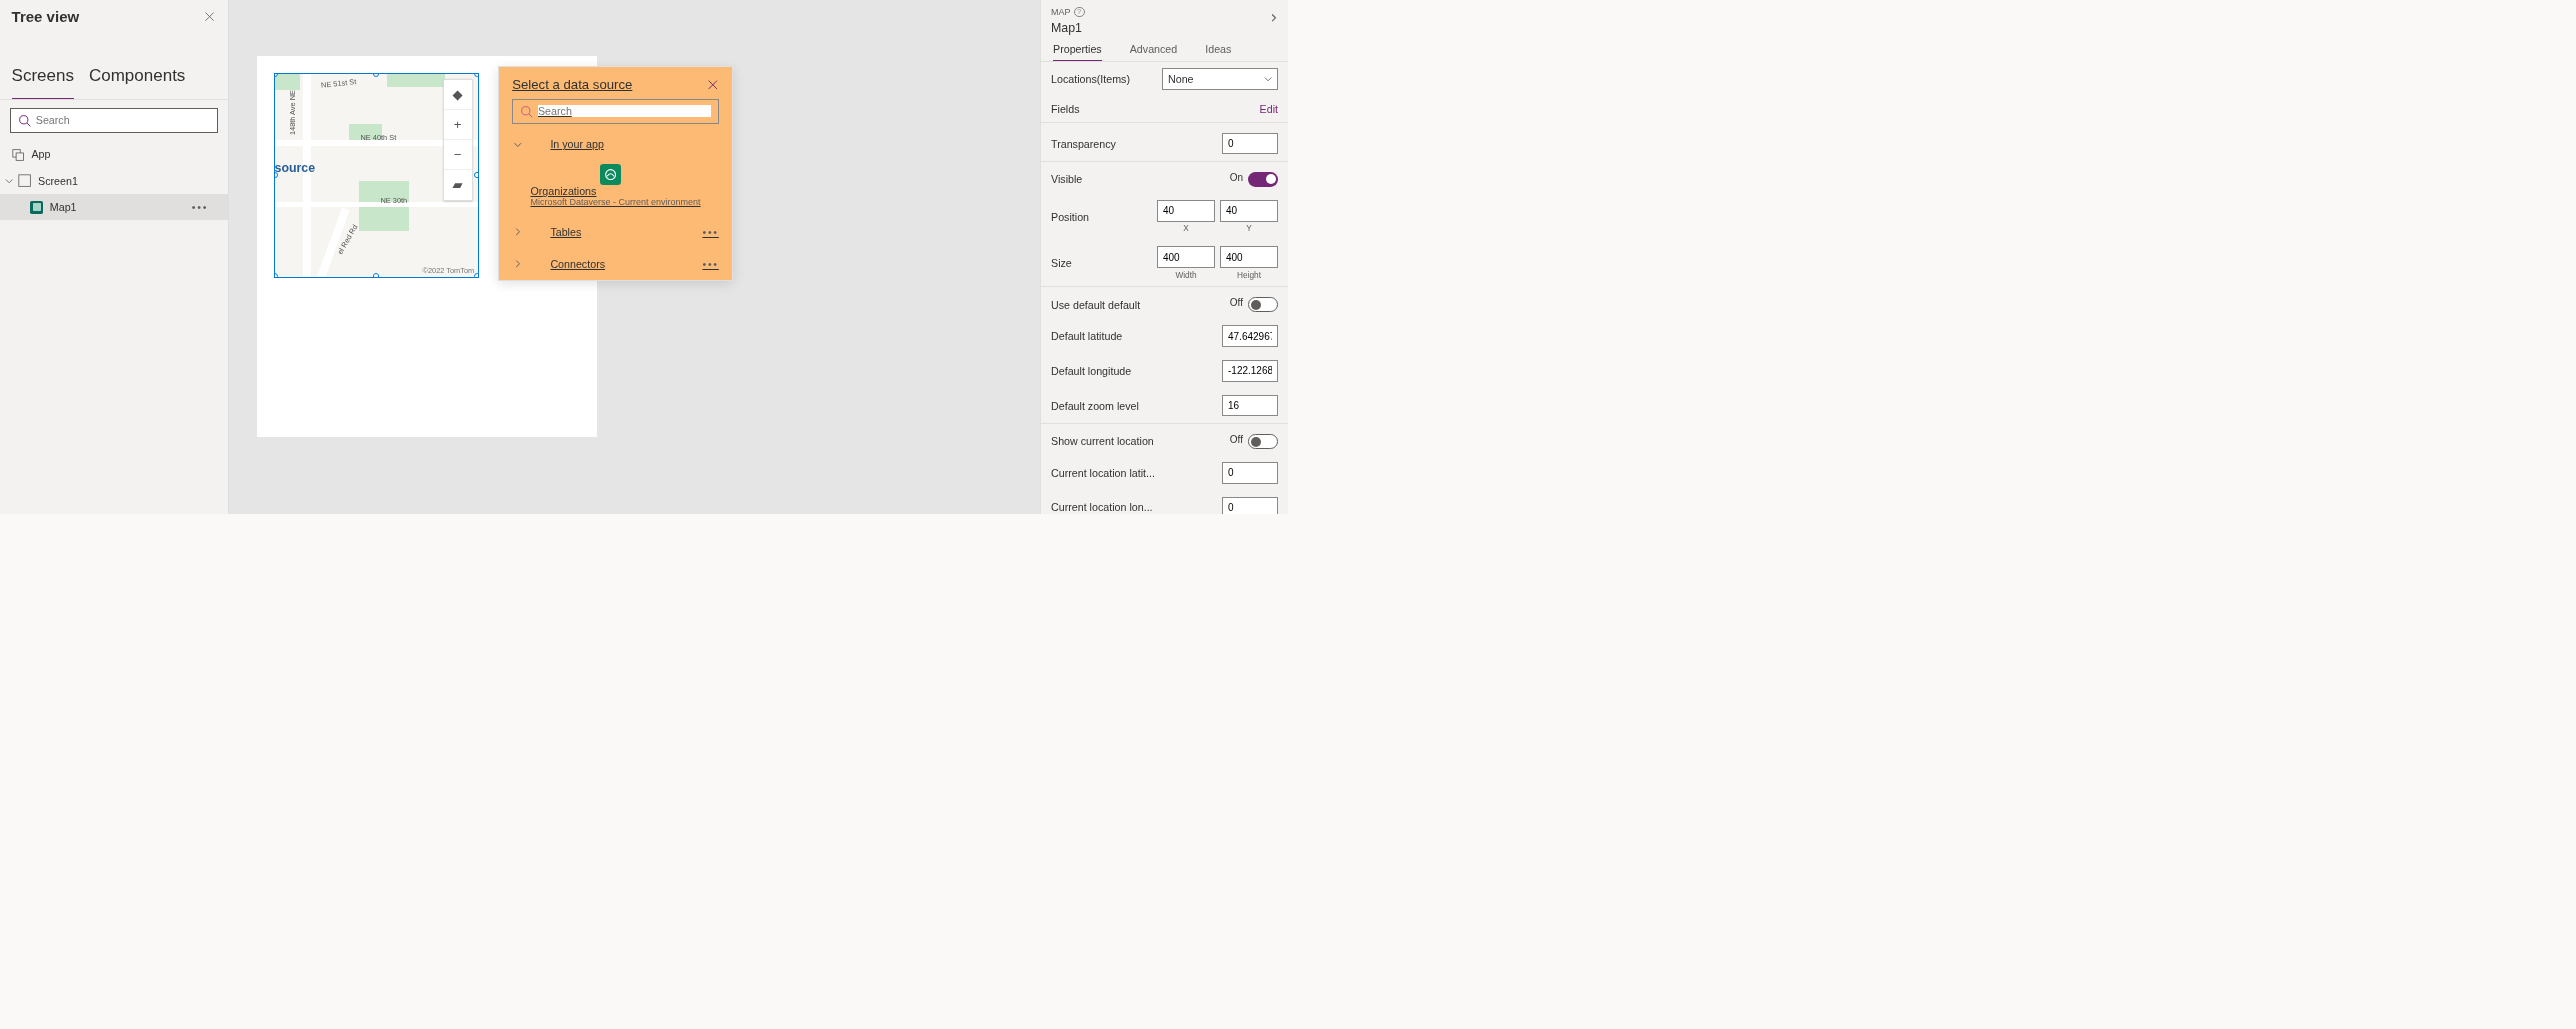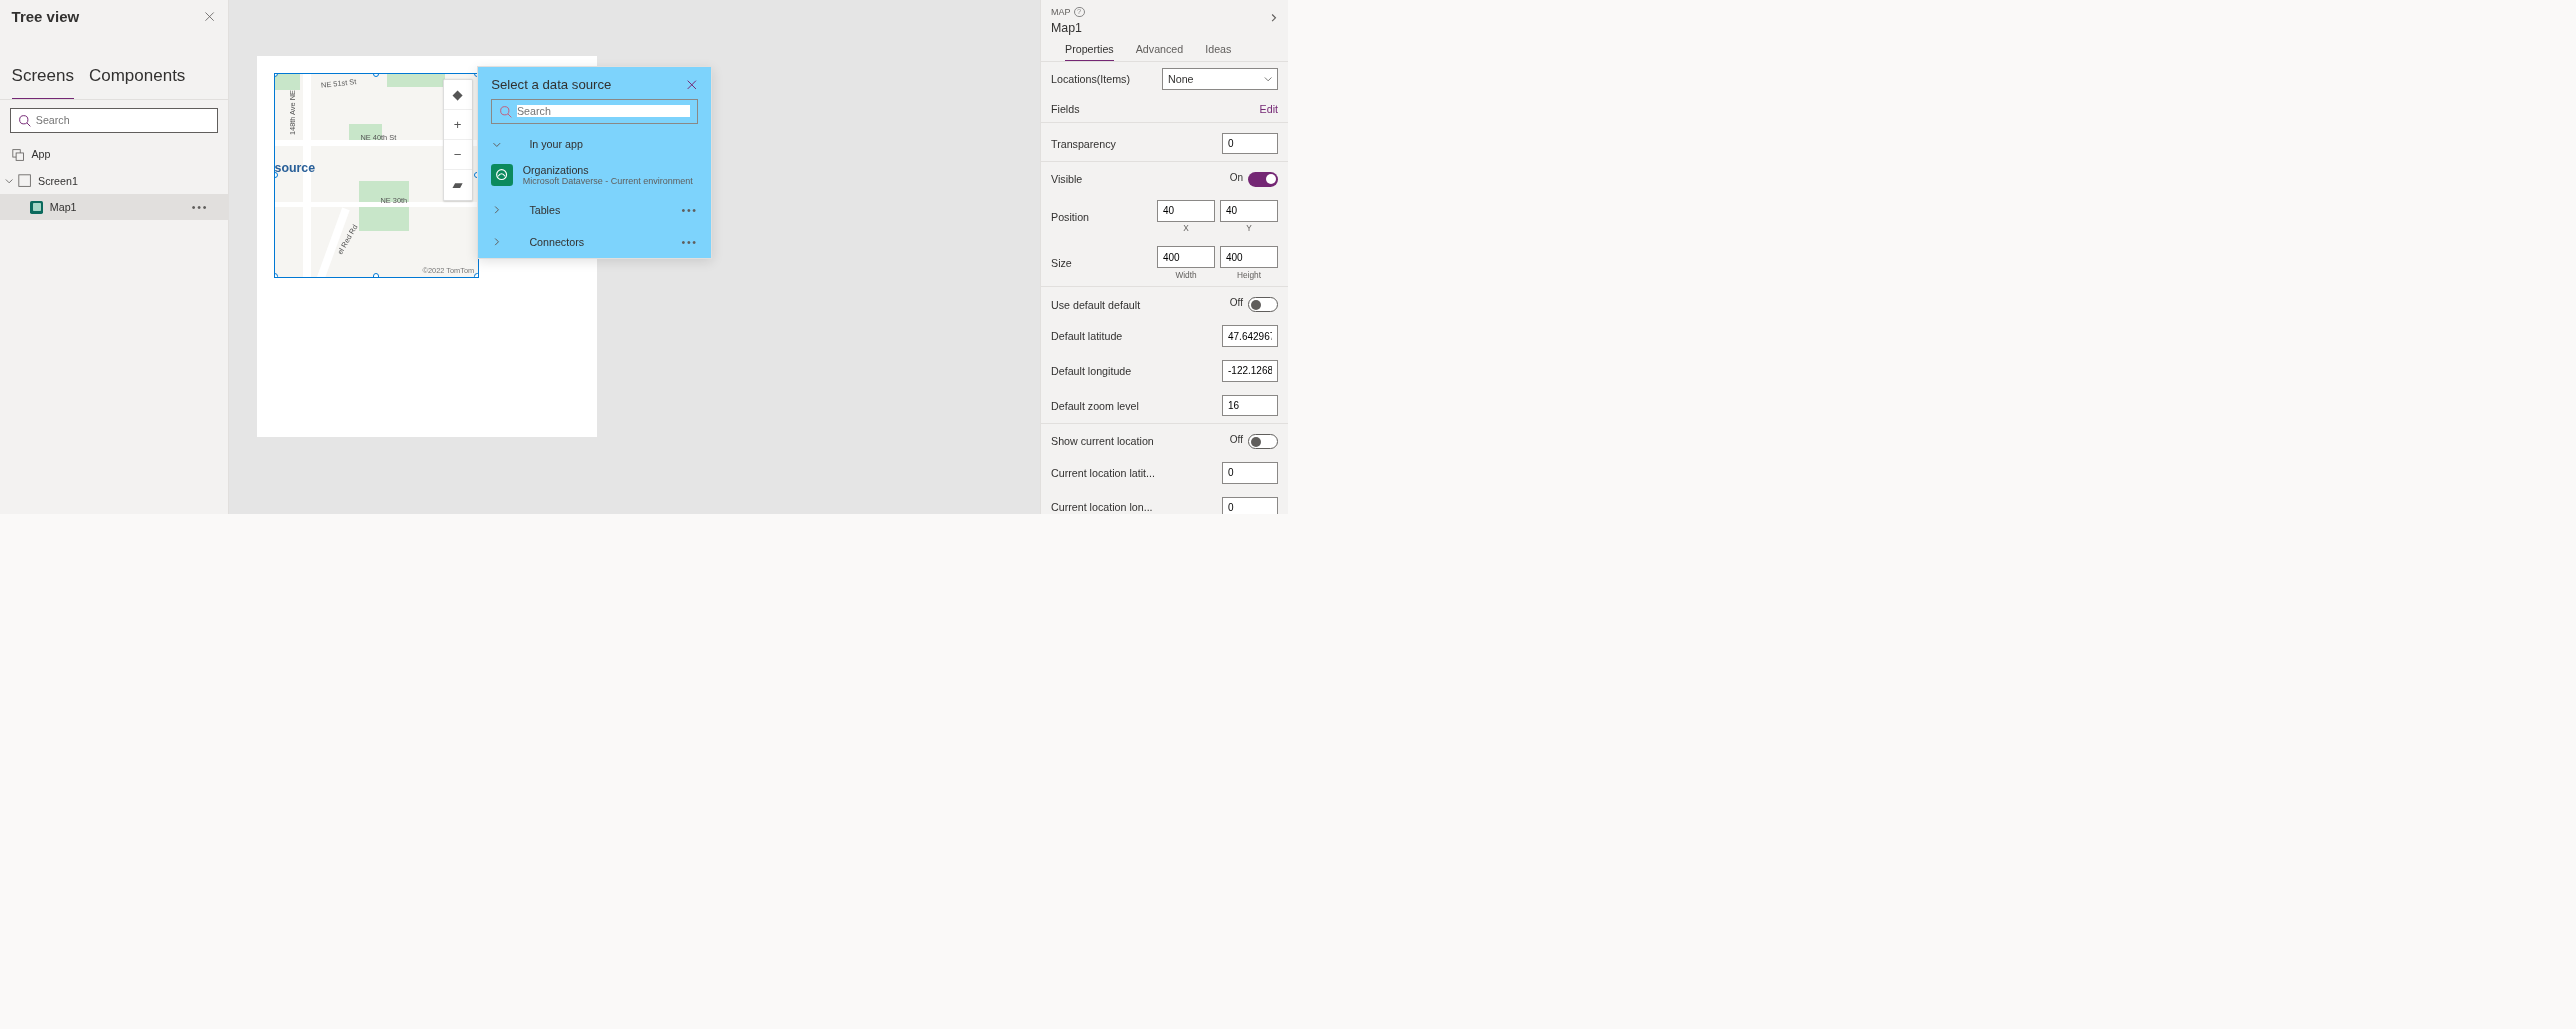--- a/index.html
+++ b/index.html
@@ -36,46 +36,46 @@
   .map-road { position:absolute; background:#fff; }
   .map-label { position:absolute; font-size: 7.4px; color:#555; white-space:nowrap; }
   .map-label.big { font-size: 12.4px; color:#2a6099; font-weight:600; }
   .map-copy { position:absolute; right:3.3px; bottom:1.7px; font-size:7.4px; color:#777; }
   .map-controls { position:absolute; right:5px; top:5px; width:30px; background:#fff; border:0.8px solid #ddd; border-radius:1.7px; box-shadow:0 0.8px 1.7px rgba(0,0,0,.15); display:flex; flex-direction:column; }
   .map-controls div { height:30px; display:flex; align-items:center; justify-content:center; border-bottom:0.8px solid #eee; font-size:13.2px; color:#555; cursor:pointer; }
   .map-controls div:last-child { border-bottom:none; }
   .sel-handle { position:absolute; width:6.6px; height:6.6px; background:#fff; border:0.8px solid #0078d4; border-radius:50%; }
 
   
-  .ds-popup { position:absolute; left:248px; top:66px; width:235px; background:#7dd3fc; border:0.8px solid #e1dfdd; box-shadow:0 3.3px 11.6px rgba(0,0,0,.12); padding:0; }
+  .ds-popup { position:absolute; left:269px; top:66px; width:235px; background:#fdba74; border:0.8px solid #e1dfdd; box-shadow:0 3.3px 11.6px rgba(0,0,0,.12); padding:0;text-decoration:underline; }
   .ds-head { display:flex; align-items:center; justify-content:space-between; padding:10px 13.2px 6.6px 13.2px; }
   .ds-title { font-size:13.2px; color:#323130; }
   .ds-close { width:11.6px; height:11.6px; color:#742774; cursor:pointer; }
   .ds-search { margin:0 13.2px 6.6px 13.2px; border:0.8px solid #8a8886; height:25px; display:flex; align-items:center; padding:0 6.6px; }
   .ds-search input { border:none; outline:none; flex:1; font-size:10.7px; }
   .ds-sec { display:flex; align-items:center; padding:8.3px 13.2px; cursor:pointer; }
   .ds-sec .chev { width:11.6px; height:11.6px; margin-right:11.6px; color:#605e5c; }
   .ds-sec .chev.down { transform:none; }
   .ds-label { font-size:10.7px; color:#323130;margin-left:15px; }
-  .ds-item { display:flex; align-items:center; padding:5px 13.2px 8.3px 13.2px; cursor:pointer; }
+  .ds-item { display:flex; align-items:center; padding:5px 13.2px 8.3px 13.2px; cursor:pointer;flex-direction:column; }
   .ds-item .ds-icon { width:21.5px; height:21.5px; background:#0b8a5d; border-radius:3.3px; margin-right:10px; display:flex; align-items:center; justify-content:center; color:#fff; }
   .ds-item .ds-text .t1 { font-size:10.7px; }
   .ds-item .ds-text .t2 { font-size:9px; color:#605e5c; }
   .ds-row { display:flex; align-items:center; justify-content:space-between; padding:10px 13.2px; cursor:pointer; }
   .ds-row-left { display:flex; align-items:center; }
   .ds-row .chev { width:11.6px; height:11.6px; margin-right:11.6px; color:#605e5c; transform:rotate(-90deg); }
   .ds-more { color:#605e5c; letter-spacing:1.7px; }
 
   
   .props { width: 248px; flex:0 0 248px; background:#f3f2f1; border-left:0.8px solid #e1dfdd; display:flex; flex-direction:column; font-size:10.7px; }
   .props-head { padding:6.6px 10px 3.3px 10px; position:relative; }
   .props-type { font-size:9px; color:#605e5c; display:flex; align-items:center; gap:3.3px; }
   .props-name { font-size:12.4px; margin-top:3.3px; }
   .props-expand { position:absolute; right:8.3px; top:11.6px; width:11.6px; height:11.6px; color:#605e5c; cursor:pointer; }
-  .props-tabs { display:flex; gap:22px; padding:5px 10px 0 24px; border-bottom:0.8px solid #e1dfdd; }
+  .props-tabs { display:flex; gap:28px; padding:5px 10px 0 12px; border-bottom:0.8px solid #e1dfdd; }
   .props-tab { padding-bottom:5px; font-size:10.7px; color:#605e5c; cursor:pointer; }
   .props-tab.active { color:#323130; border-bottom:1.7px solid #742774; }
   .prop-row { display:flex; align-items:center; justify-content:space-between; padding:6.6px 10px; }
   .prop-row.sep { border-top:0.8px solid #e1dfdd; padding-top:10px; }
   .prop-label { color:#323130; }
   .prop-select { width:116px; height:21.5px; border:0.8px solid #8a8886; background:#fff; display:flex; align-items:center; justify-content:space-between; padding:0 5px; cursor:pointer; }
   .prop-link { color:#742774; cursor:pointer; }
   .prop-input { width:56px; height:21.5px; border:0.8px solid #8a8886; background:#fff; padding:0 5px; font-size:10px; }
   .prop-input.wide { width:58px; }
   .prop-pair { display:flex; gap:5px; }

